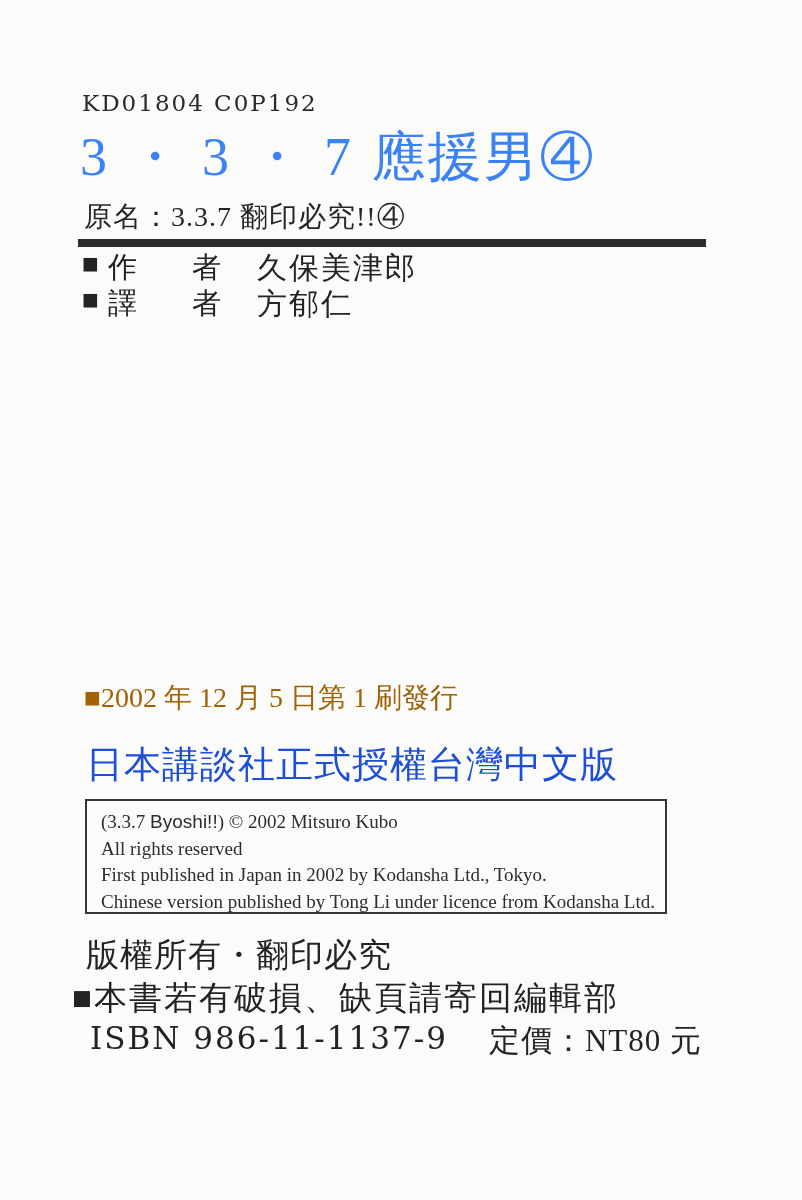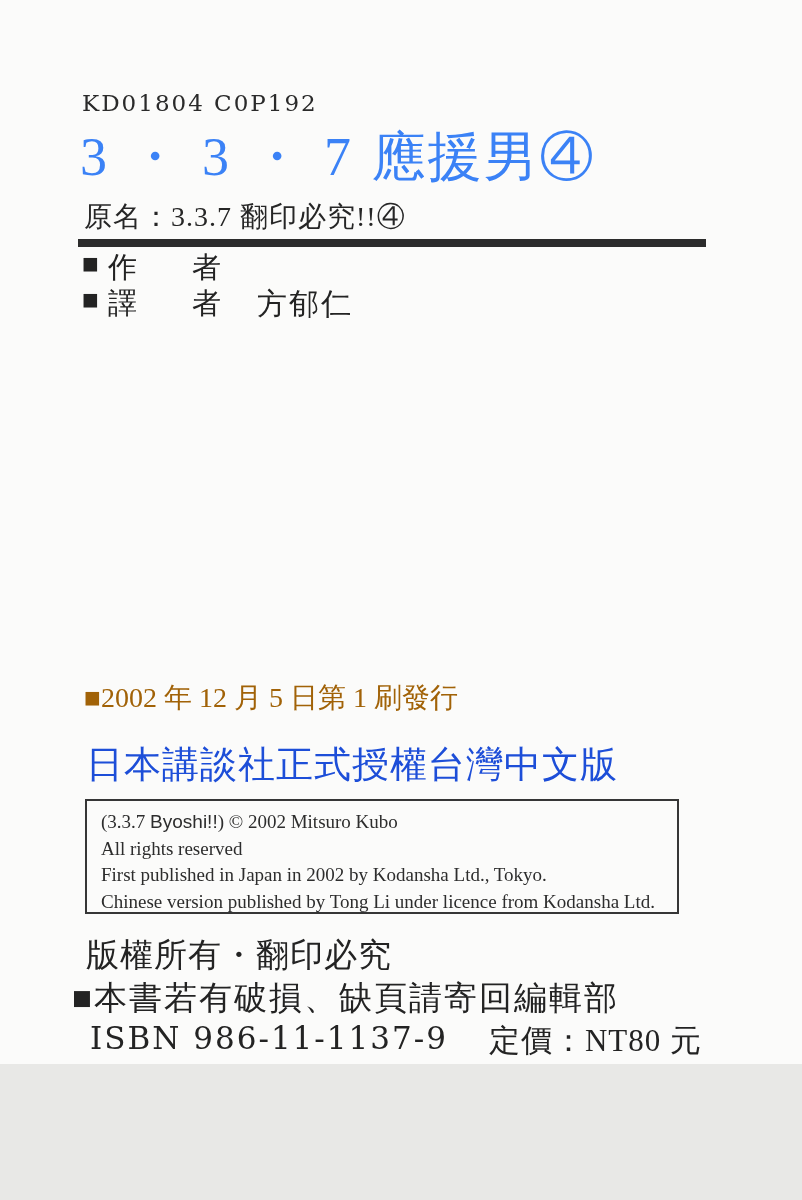--- a/index.html
+++ b/index.html
@@ -3,21 +3,21 @@
 <meta charset="utf-8">
 <style>
   html, body {
     margin: 0;
     padding: 0;
     background: #e8e8e6;
   }
   .page {
     position: relative;
     width: 802px;
-    height: 1064px;
+    height: 1200px;
     margin: 0 auto;
     background: #fbfbfa;
     color: #232323;
     font-family: "Liberation Serif", "DejaVu Serif", serif;
     overflow: hidden;
   }
   .abs { position: absolute; }
 
   .book-code {
     left: 82px; top: 90px;
@@ -70,21 +70,21 @@
     font-size: 37px;
     letter-spacing: 1px;
     color: #1d4ed8;
     white-space: nowrap;
   }
 
   .copyright-box {
     left: 85px; top: 799px;
     width: 560px; height: 95px;
     border: 2px solid #363636;
-    padding: 8px 16px 8px 14px;
+    padding: 8px 4px 8px 14px;
     font-size: 19px;
     line-height: 26.5px;
     color: #2d2d2d;
     font-family: "Liberation Serif", "DejaVu Serif", serif;
   }
   .copyright-box .en-sans { font-family: "Liberation Sans", "DejaVu Sans", sans-serif; }
 
   .rights-line {
     left: 86px; top: 933px;
     font-size: 33px;
@@ -127,20 +127,21 @@
   </div>
 
   <div class="abs original-title">原名：3.3.7 翻印必究!!④</div>
 
   <div class="abs title-rule"></div>
 
   <div class="abs credit-row credit-author">
     <span class="bullet">■</span>
     <span class="label-a">作</span>
     <span class="label-b">者</span>
+    <span class="name">久保美津郎</span>
   </div>
 
   <div class="abs credit-row credit-translator">
     <span class="bullet">■</span>
     <span class="label-a">譯</span>
     <span class="label-b">者</span>
     <span class="name">方郁仁</span>
   </div>
 
   <div class="abs printing-line">

